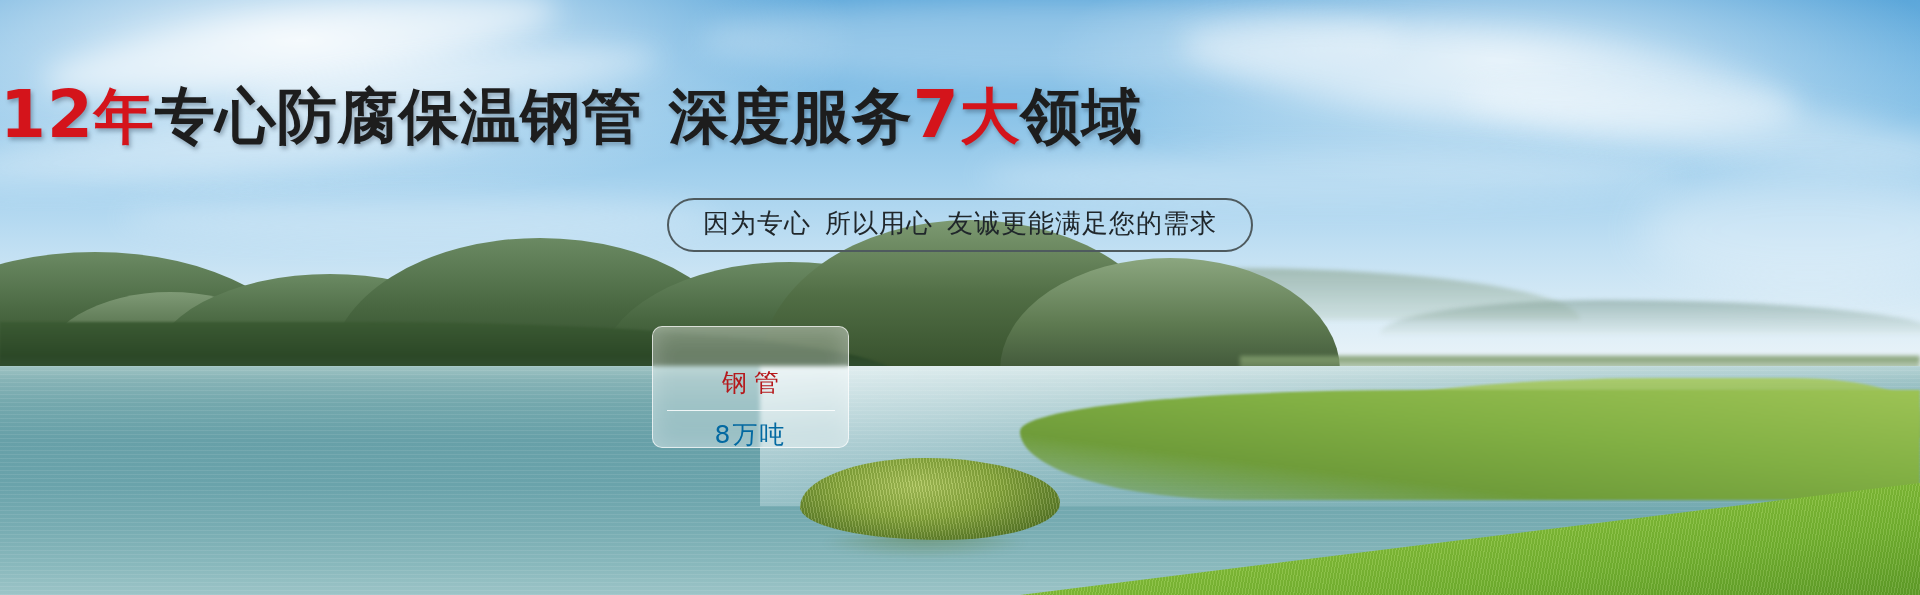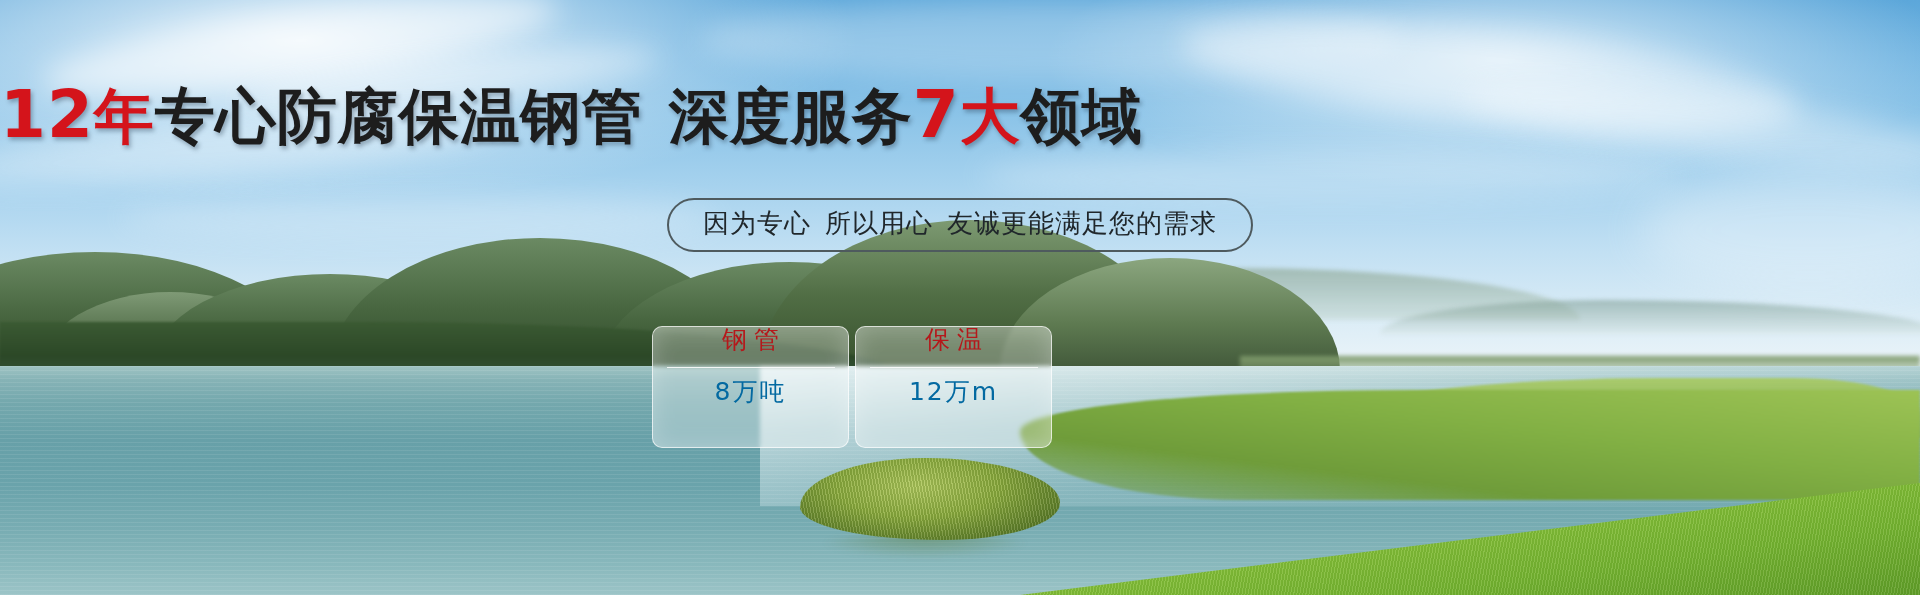--- a/index.html
+++ b/index.html
@@ -274,21 +274,21 @@
   .card {
     width: 197px;
     height: 122px;
     border: 1px solid rgba(255,255,255,0.72);
     border-radius: 10px;
     background: rgba(255,255,255,0.30);
     backdrop-filter: blur(2px);
     display: flex;
     flex-direction: column;
     align-items: center;
-    justify-content: flex-start;
+    justify-content: flex-end;
     box-shadow: inset 0 0 24px rgba(255,255,255,0.25);
   }
   .card-title {
     font-size: 25px;
     color: #b5181b;
     letter-spacing: 7px;
     text-indent: 7px;
     line-height: 1;
     margin-bottom: 6px;
     font-weight: 400;
@@ -369,22 +369,17 @@
 
     <div class="cards">
 
       <div class="card">
         <div class="card-title">钢管</div>
         <div class="card-divider"></div>
         <div class="card-value"><span>8万吨</span></div>
       </div>
 
 
-      <div class="card">
-        <div class="card-title">保温</div>
-        <div class="card-divider"></div>
-        <div class="card-value"><span>12万m</span></div>
-      </div>
 
     </div>
 
   </div>
 </div>
 
 </body></html>

